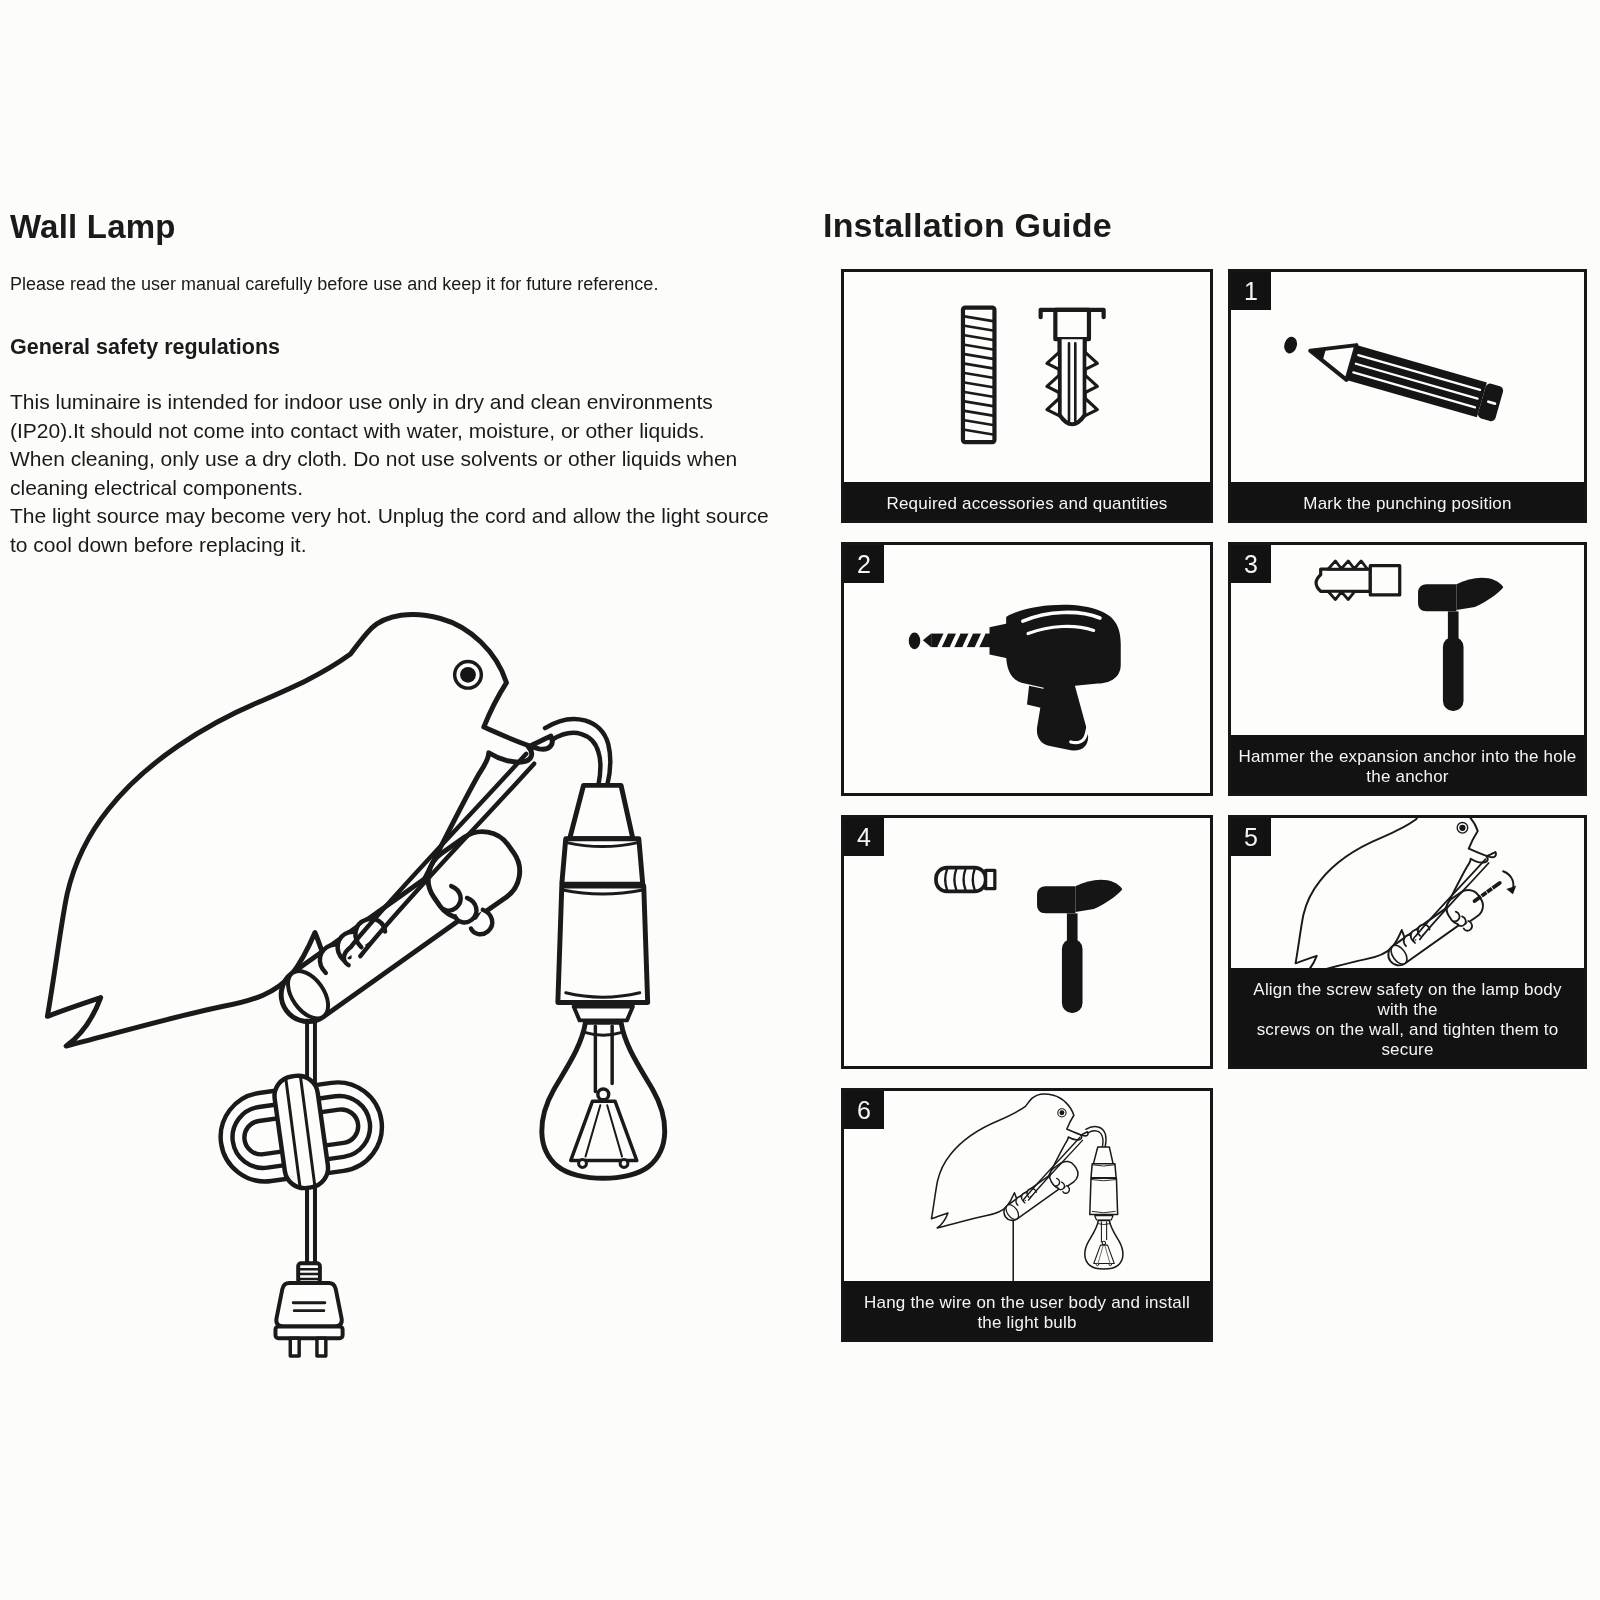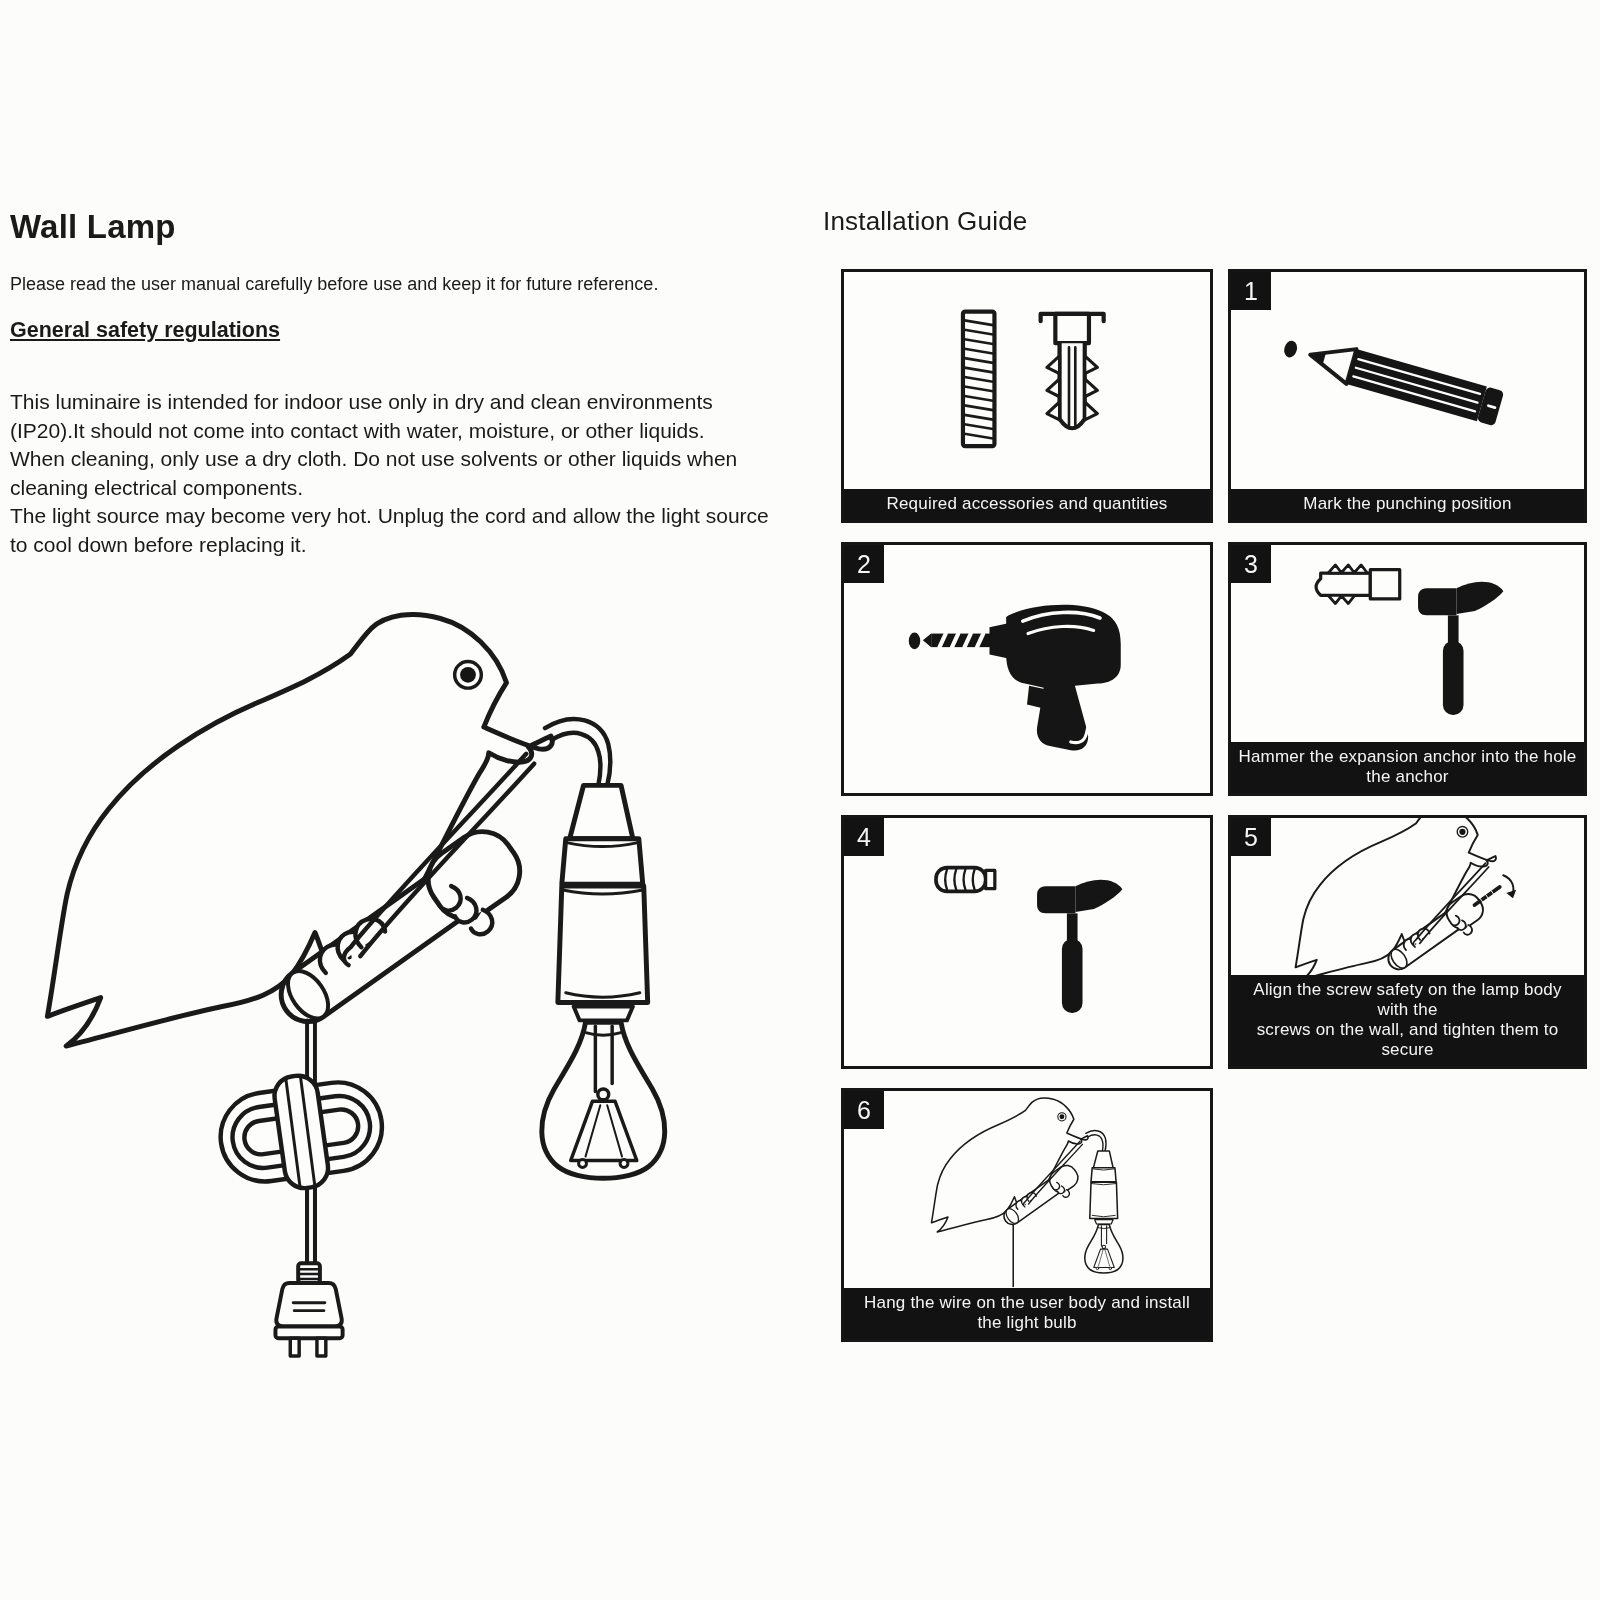--- a/index.html
+++ b/index.html
@@ -6,44 +6,44 @@
   body{
     width:1600px;height:1600px;position:relative;
     background:#fcfcfb;color:#1a1a1a;
     font-family:"Liberation Sans",sans-serif;
     -webkit-font-smoothing:antialiased;
     overflow:hidden;
   }
   .abs{position:absolute;}
   .doc-title{left:10px;top:208px;font-size:33px;font-weight:700;letter-spacing:.2px;}
   .intro{left:10px;top:274px;font-size:18px;width:820px;}
-  .safety-head{left:10px;top:318px;font-size:21.5px;font-weight:700;text-decoration:underline;}
+  .safety-head{left:10px;top:335px;font-size:21.5px;font-weight:700;}
   .safety-text{left:10px;top:388px;font-size:21px;line-height:28.5px;width:820px;white-space:pre-line;}
-  .guide-title{left:823px;top:206px;font-size:26px;font-weight:400;letter-spacing:.2px;}
+  .guide-title{left:823px;top:206px;font-size:34px;font-weight:700;letter-spacing:.2px;}
 
   .main-illo{left:20px;top:580px;}
 
   .panels{
     position:absolute;left:841px;top:269px;
     display:grid;grid-template-columns:372px 359px;
     grid-auto-rows:254px;column-gap:15px;row-gap:19px;
   }
   .panel{
     border:3px solid #161616;background:#fdfdfc;
     display:flex;flex-direction:column;position:relative;box-sizing:border-box;
   }
   .badge{
     position:absolute;top:0;left:0;width:40px;height:38px;
     background:#121212;color:#f5f5f5;font-size:25px;font-weight:400;
     display:flex;align-items:center;justify-content:center;
   }
   .panel-art{flex:1;display:flex;align-items:center;justify-content:center;overflow:hidden;}
   .panel-caption{
     background:#121212;color:#f5f5f5;text-align:center;
-    font-size:17px;line-height:20px;padding:5px 6px 6px;
+    font-size:17px;line-height:20px;padding:12px 6px 6px;
     white-space:pre-line;letter-spacing:.2px;
   }
   svg .ln{stroke:#1a1a1a;fill:none;stroke-linecap:round;stroke-linejoin:round;}
   svg .wh{stroke:#1a1a1a;fill:#fdfdfc;stroke-linecap:round;stroke-linejoin:round;}
   svg .bk{fill:#151515;stroke:none;}
   svg .wln{stroke:#fdfdfc;fill:none;stroke-linecap:round;}
 </style>
 </head>
 <body>
 

